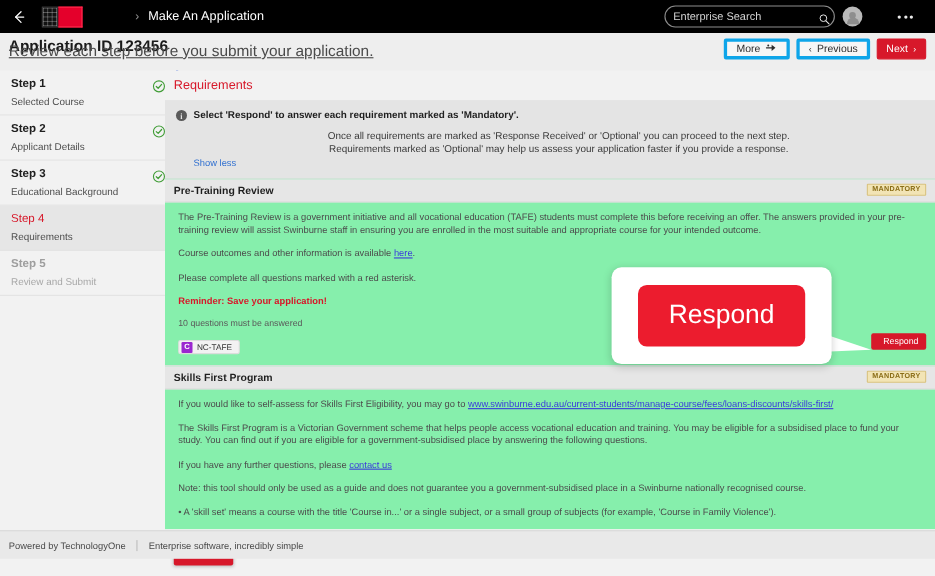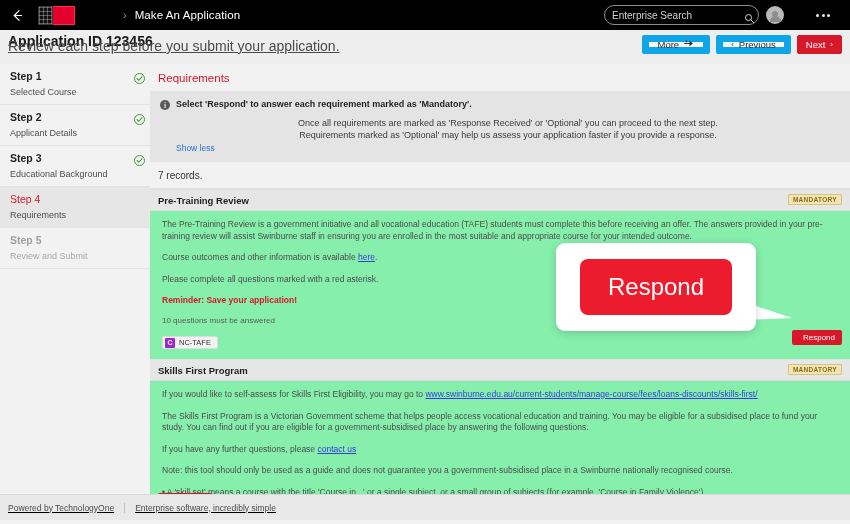--- a/index.html
+++ b/index.html
@@ -64,28 +64,28 @@
   }
   .page-title {
     position:absolute; left:8px; top:3px; font-size:14px; font-weight:bold; color:#1a1a1a;
   }
   .page-sub { position:absolute; left:8px; top:8px; font-size:14px; color:#4a4a4a;text-decoration:underline; }
   .head-actions { position:absolute; right:8px; top:5px; display:flex; gap:6px; align-items:center; }
   .btn {
     height:19px; border-radius:2px; font-size:9.5px; display:flex; align-items:center;
     gap:5px; padding:0 8px; cursor:pointer; white-space:nowrap;
   }
-  .btn-light { background:#f6f6f6; border:7px solid #0ea5e9; color:#2c2c2c; }
+  .btn-light { background:#f6f6f6; border:3px solid #0ea5e9; color:#2c2c2c; }
   .btn-red { background:#d7182a; border:1px solid #d7182a; color:#ffffff; }
   .chev { font-size:8px; line-height:1; }
 
   
   .sidebar {
     position:absolute; top:64px; left:0; width:162px; height:434px;
-    background:#f2f2f2; border-right:7px solid #1d4ed8;
+    background:#f2f2f2; border-right:2px solid #1d4ed8;
   }
   .step {
     position:relative; height:41px; padding:6px 10px 0 10px;
     border-bottom:1px solid #e3e3e3;
   }
   .step-title { font-size:10.5px; font-weight:bold; color:#1f1f1f; line-height:13px; }
   .step-sub { font-size:9px; color:#4e4e4e; margin-top:4px; line-height:11px; }
   .step .tick {
     position:absolute; right:10px; top:9px; width:11px; height:11px; border-radius:50%;
     border:1.4px solid #3f9c35; display:flex; align-items:center; justify-content:center;
@@ -164,22 +164,22 @@
 
   
   .next-float {
     position:absolute; left:158px; bottom:10px; background:#d7182a; color:#fff;
     font-size:10px; border-radius:2px; padding:5px 11px; display:flex;
     align-items:center; gap:9px; cursor:pointer; box-shadow:0 1px 3px rgba(0,0,0,.2);
   }
 
   
   .footer {
-    position:absolute; bottom:4px; left:0; width:850px; height:26px; background:#e9e9e9;
-    border-top:1px solid #d9d9d9; display:flex; align-items:center; padding-left:8px; gap:10px;text-decoration:underline;
+    position:absolute; bottom:16px; left:0; width:850px; height:26px; background:#e9e9e9;
+    border-top:1px solid #d9d9d9; display:flex; align-items:center; padding-left:8px; gap:10px;
   }
   .footer span { font-size:8.5px; color:#4a4a4a; }
   .footer .divider { width:1px; height:10px; background:#bdbdbd; }
 </style>
 </head>
 <body>
 
 <div id="app">
 
   <div class="topbar">
@@ -297,21 +297,20 @@
         <div class="info-icon">i</div>
         <div class="info-title">Select 'Respond' to answer each requirement marked as 'Mandatory'.</div>
       </div>
       <div class="info-body">
         <div class="info-line">Once all requirements are marked as 'Response Received' or 'Optional' you can proceed to the next step.</div>
         <div class="info-line">Requirements marked as 'Optional' may help us assess your application faster if you provide a response.</div>
         <div class="show-less">Show less</div>
       </div>
     </div>
 
-    <div class="records">7 records.</div>
 
     <div class="card">
       <div class="card-head">
         <div class="card-title">Pre-Training Review</div>
         <div class="badge-mand">MANDATORY</div>
       </div>
       <div class="card-body">
         <div class="p">The Pre-Training Review is a government initiative and all vocational education (TAFE) students must complete this before receiving an offer. The answers provided in your pre-training review will assist Swinburne staff in ensuring you are enrolled in the most suitable and appropriate course for your intended outcome.</div>
         <div class="p"><span>Course outcomes and other information is available </span><a class="lnk" href="#">here</a><span>.</span></div>
         <div class="p">Please complete all questions marked with a red asterisk.</div>

